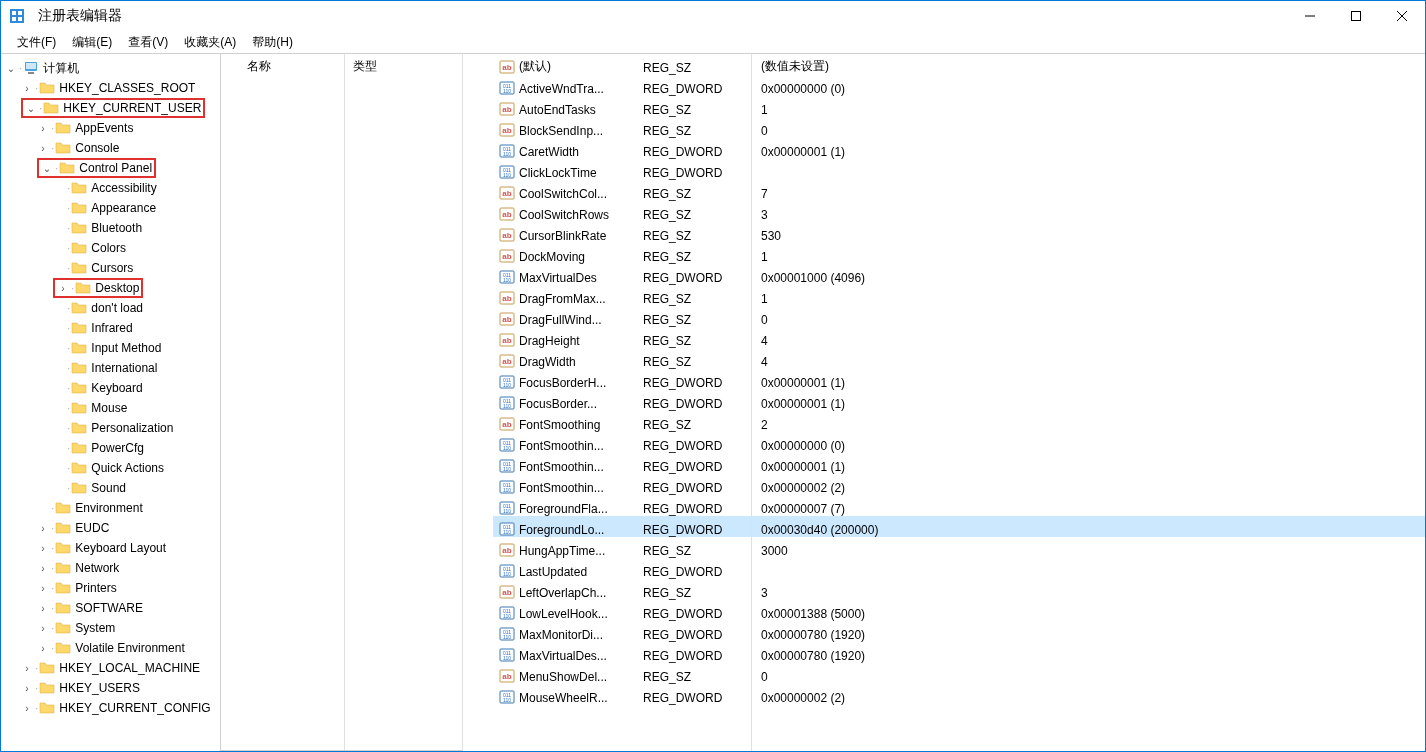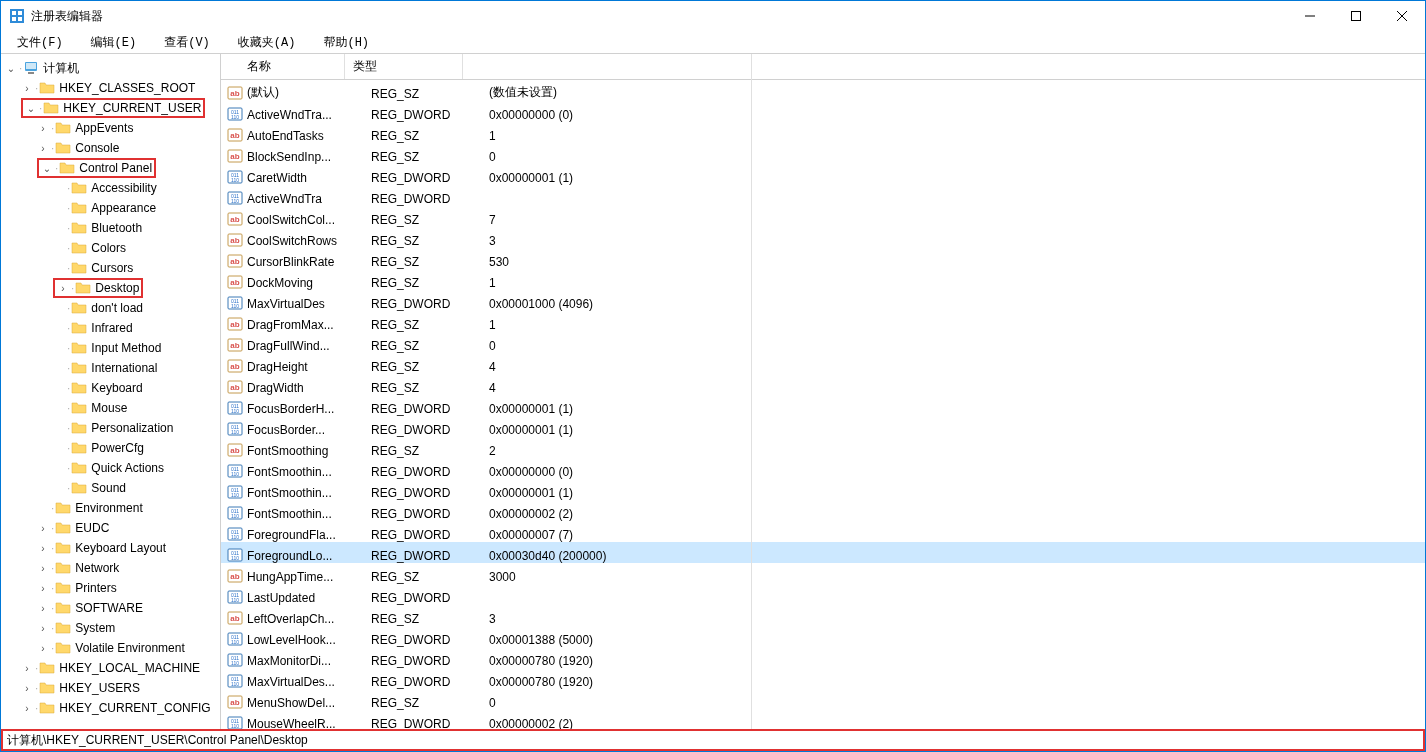--- a/index.html
+++ b/index.html
@@ -1,26 +1,26 @@
 <!DOCTYPE html>
 <html><head>
 <meta charset="utf-8">
 <style>
   * { margin: 0; padding: 0; box-sizing: border-box; }
   body { font-family: "Microsoft YaHei", "Segoe UI", Tahoma, sans-serif; font-size: 12px; color: #000; background: #fff; overflow: hidden; }
   .window { width: 1426px; height: 752px; border: 1px solid #0078d7; display: flex; flex-direction: column; }
   .title-bar { height: 30px; background: #fff; display: flex; align-items: center; padding-left: 8px; }
   .title-bar .app-icon { width: 16px; height: 16px; margin-right: 6px; }
-  .title-bar .title { flex: 1; font-size: 12px; }
+  .title-bar .title { flex: 1; font-size: 14px; margin-left: 7px; }
   .title-bar .win-btn { width: 46px; height: 30px; display: flex; align-items: center; justify-content: center; }
-  .menu-bar { height: 22px; display: flex; align-items: center; padding: 0 8px; gap: 12px; font-family: Liberation Mono, monospace; }
+  .menu-bar { height: 22px; display: flex; align-items: center; padding: 0 8px; gap: 0; }
   .menu-bar .menu-item { padding: 2px 8px; cursor: default; }
   .content { flex: 1; display: flex; border-top: 1px solid #d0d0d0; overflow: hidden; }
   .tree-pane { width: 220px; border-right: 1px solid #d0d0d0; overflow-y: auto; padding: 4px 0; }
-  .list-pane { flex: 1; display: flex; flex-direction: column; position: relative; overflow: hidden; }
+  .list-pane { flex: 1; display: flex; flex-direction: row; position: relative; overflow: hidden; gap: 30px; }
   .list-header { display: flex; border-bottom: 1px solid #d0d0d0; background: #fff; }
   .list-header .col { padding: 4px 8px; border-right: 1px solid #e0e0e0; }
   .list-body { flex: 1; overflow-y: auto; }
   .list-body::-webkit-scrollbar { width: 16px; }
   .list-body::-webkit-scrollbar-track { background: #f0f0f0; }
   .list-body::-webkit-scrollbar-thumb { background: #c0c0c0; }
   .row { display: flex; align-items: flex-end; height: 21px; padding-left: 6px; }
   .row.selected { background: #cce8ff; }
   .row .icon { width: 16px; height: 16px; flex-shrink: 0; margin-right: 4px; }
   .col-name { width: 124px; white-space: nowrap; overflow: hidden; text-overflow: ellipsis; }
@@ -423,21 +423,21 @@
               <use href="#sym-dw"></use>
             </svg>
             <span class="col-name">CaretWidth</span>
             <span class="col-type">REG_DWORD</span>
             <span class="col-data">0x00000001 (1)</span>
           </div>
           <div class="row">
             <svg class="icon">
               <use href="#sym-dw"></use>
             </svg>
-            <span class="col-name">ActiveWndTra</span>
+            <span class="col-name">ClickLockTime</span>
             <span class="col-type">REG_DWORD</span>
           </div>
           <div class="row">
             <svg class="icon">
               <use href="#sym-sz"></use>
             </svg>
             <span class="col-name">CoolSwitchCol...</span>
             <span class="col-type">REG_SZ</span>
             <span class="col-data">7</span>
           </div>
@@ -630,16 +630,13 @@
             </svg>
             <span class="col-name">MouseWheelR...</span>
             <span class="col-type">REG_DWORD</span>
             <span class="col-data">0x00000002 (2)</span>
           </div>
         </div>
       <div class="list-divider"></div>
     </div>
   </div>
 
-  <div class="status-bar highlight">
-    <span>计算机\HKEY_CURRENT_USER\Control Panel\Desktop</span>
-  </div>
 </div>
 
 </body></html>

